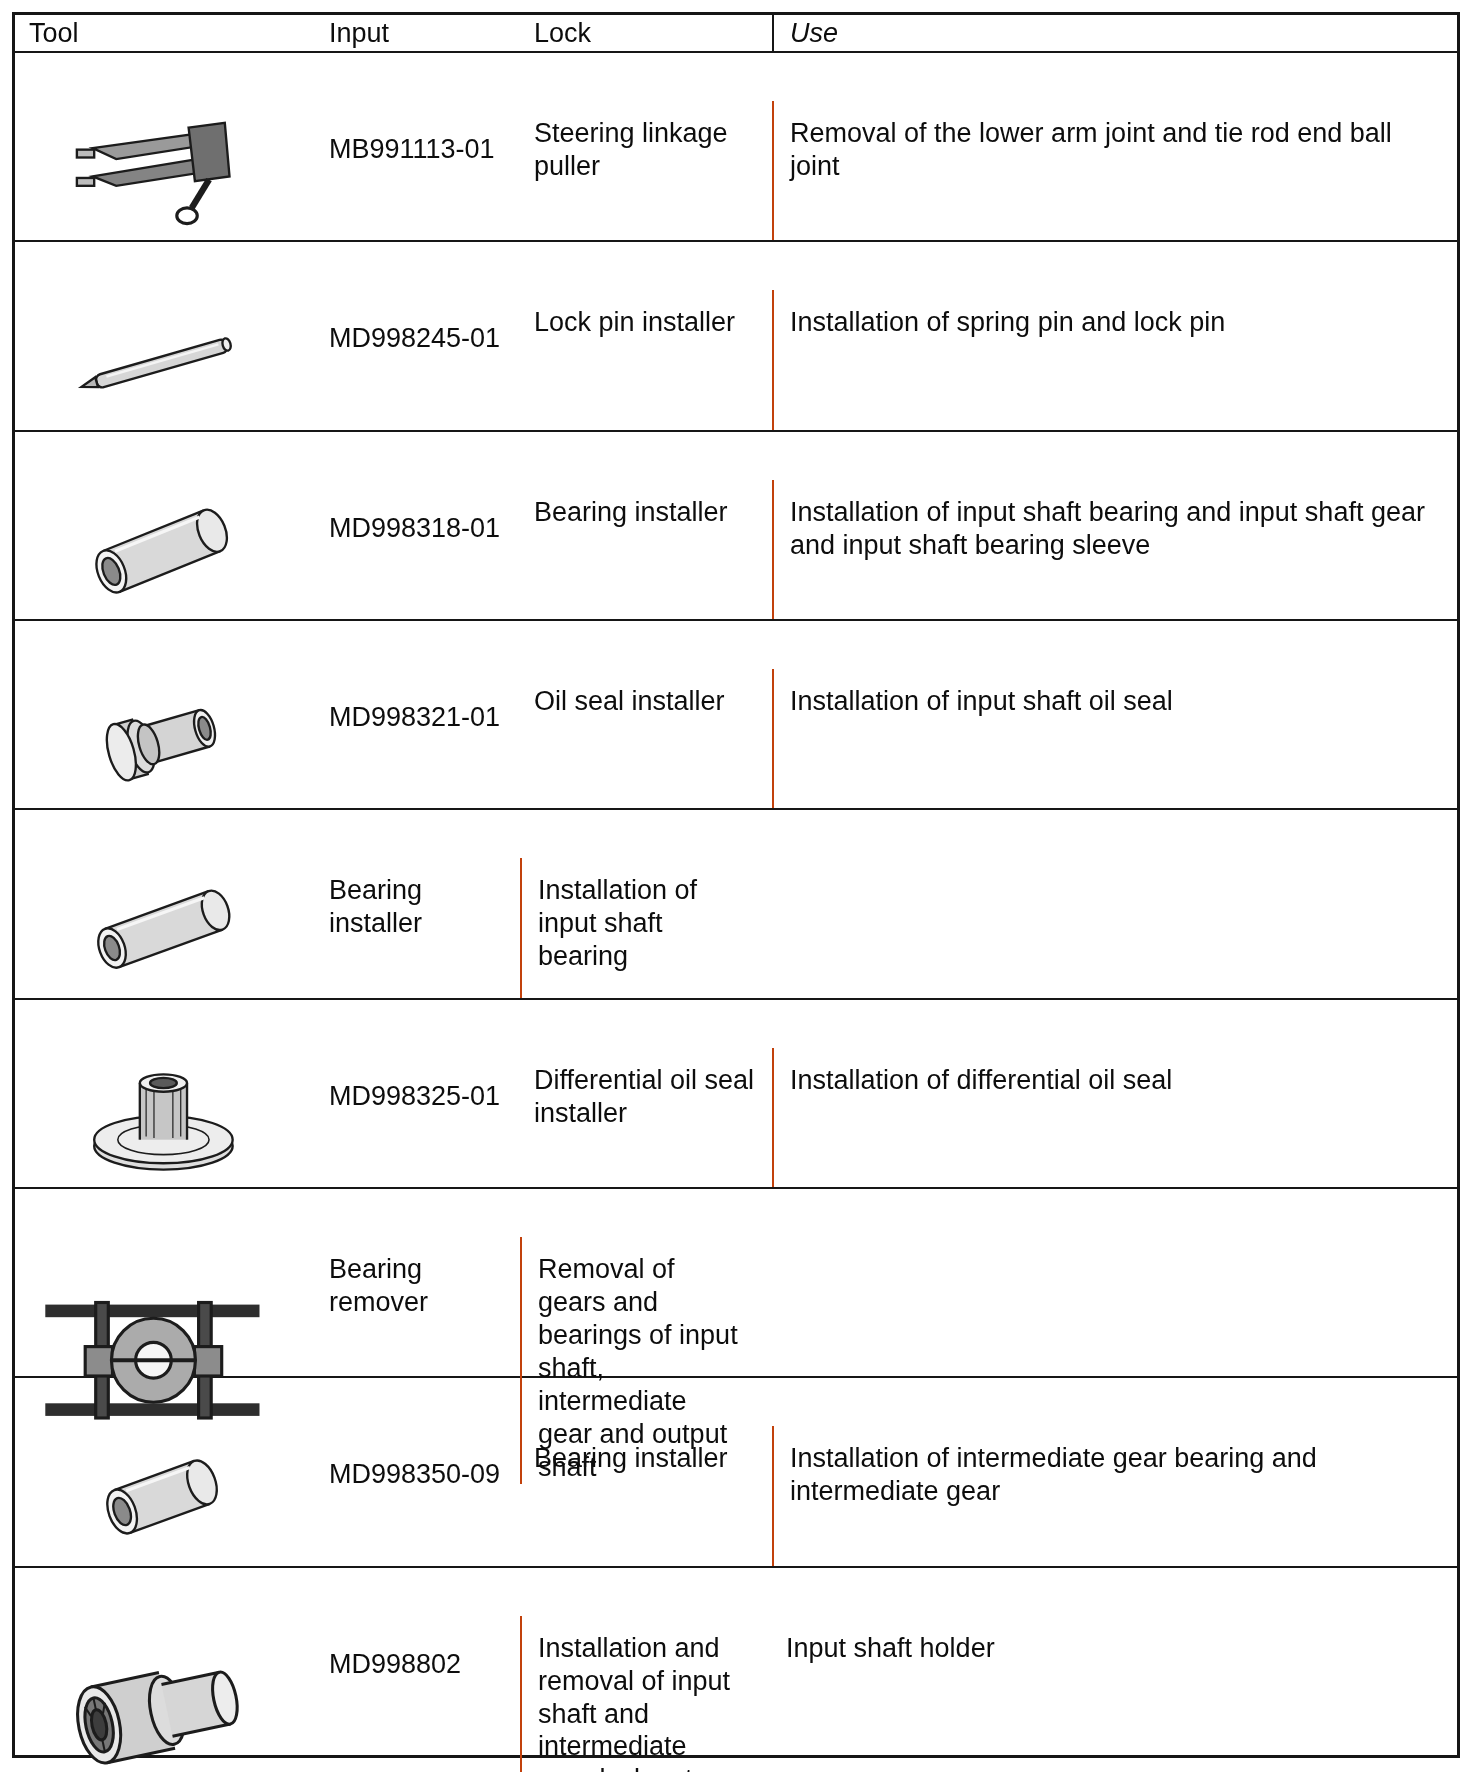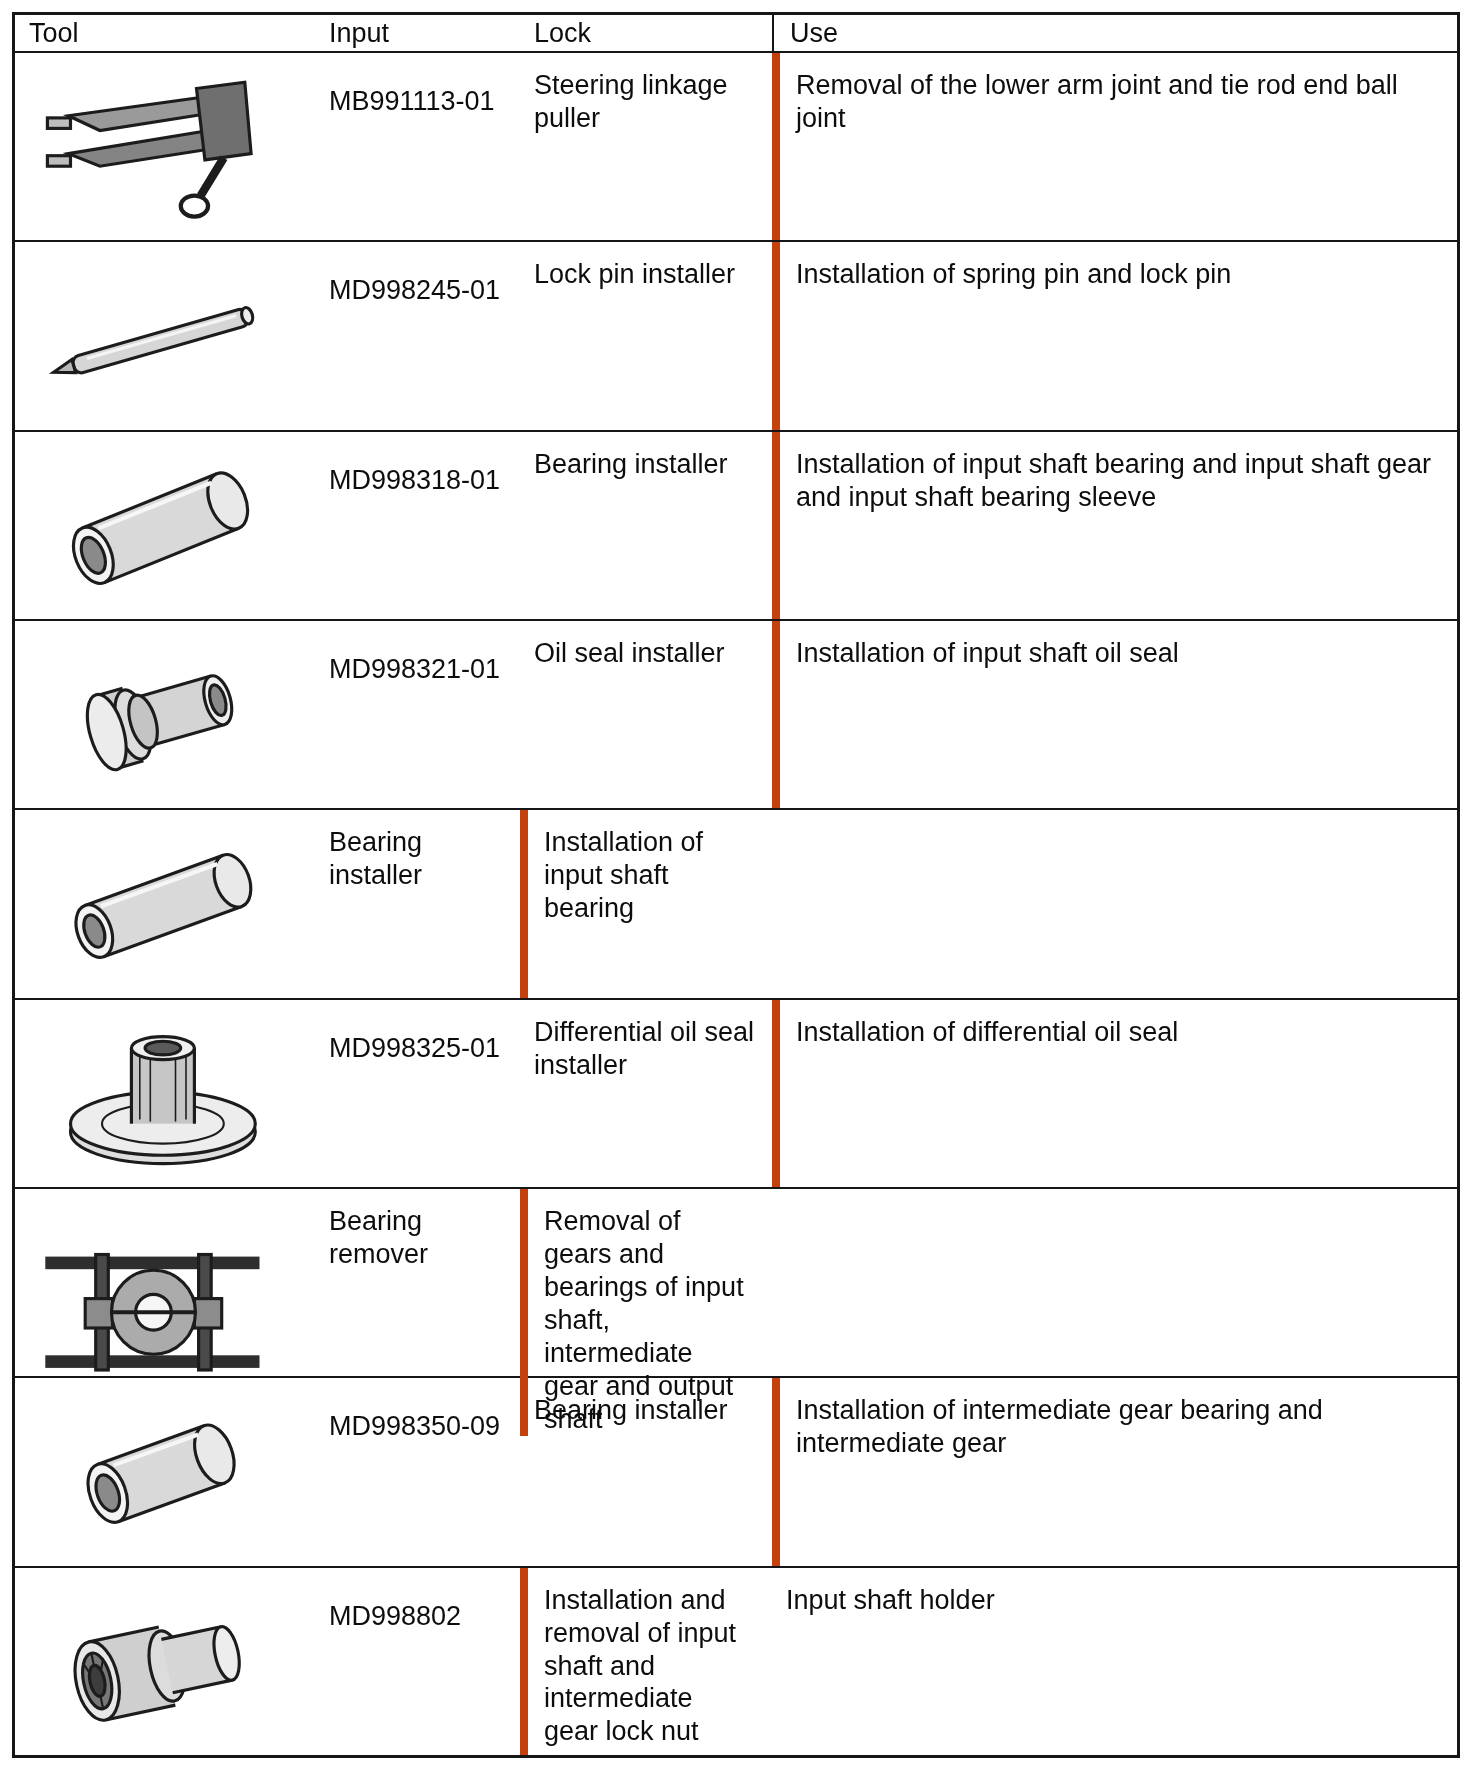--- a/index.html
+++ b/index.html
@@ -12,51 +12,52 @@
     background: #ffffff;
     margin: 0 auto;
   }
   .tool-table {
     position: absolute;
     left: 12px; top: 12px; right: 12px; bottom: 14px;
     border: 3px solid #161616;
     display: flex;
     flex-direction: column;
     background: #fff;
+    gap: 48px;
   }
   .thead {
     display: grid;
     grid-template-columns: 300px 205px 252px 1fr;
     border-bottom: 2px solid #161616;
     height: 38px;
     align-items: center;
     font-size: 27px;
   }
   .thead .hcell { padding-left: 14px; }
-  .thead .hcell.use { border-left: 2px solid #161616; height: 100%; display: flex; align-items: center; padding-left: 16px; }
+  .thead .hcell.use { border-left: 2px solid #161616; height: 100%; display: flex; align-items: center; padding-left: 16px; font-style: italic; }
   .row {
     display: grid;
     grid-template-columns: 300px 205px 252px 1fr;
     border-bottom: 2px solid #161616;
     flex: 1 1 0;
     min-height: 0;
   }
   .row:last-child { border-bottom: none; }
   .cell { font-size: 27px; line-height: 1.22; }
   .cell.tool {
     display: flex;
     align-items: center;
     justify-content: center;
     overflow: hidden;
   }
   .cell.tool svg { width: 252px; height: auto; max-height: 96%; }
   .cell.number { padding: 32px 6px 0 14px; white-space: nowrap; }
   .cell.name   { padding: 16px 14px 7px 14px; }
   .cell.use {
-    border-left: 8px solid #c2410c;
+    border-left: 2px solid #c2410c;
     padding: 16px 26px 0 16px;
   }
   .stroke { stroke: #1c1c1c; stroke-width: 3; }
 </style>
 </head>
 <body>
 
 <div class="page">
   <div class="tool-table">
 

